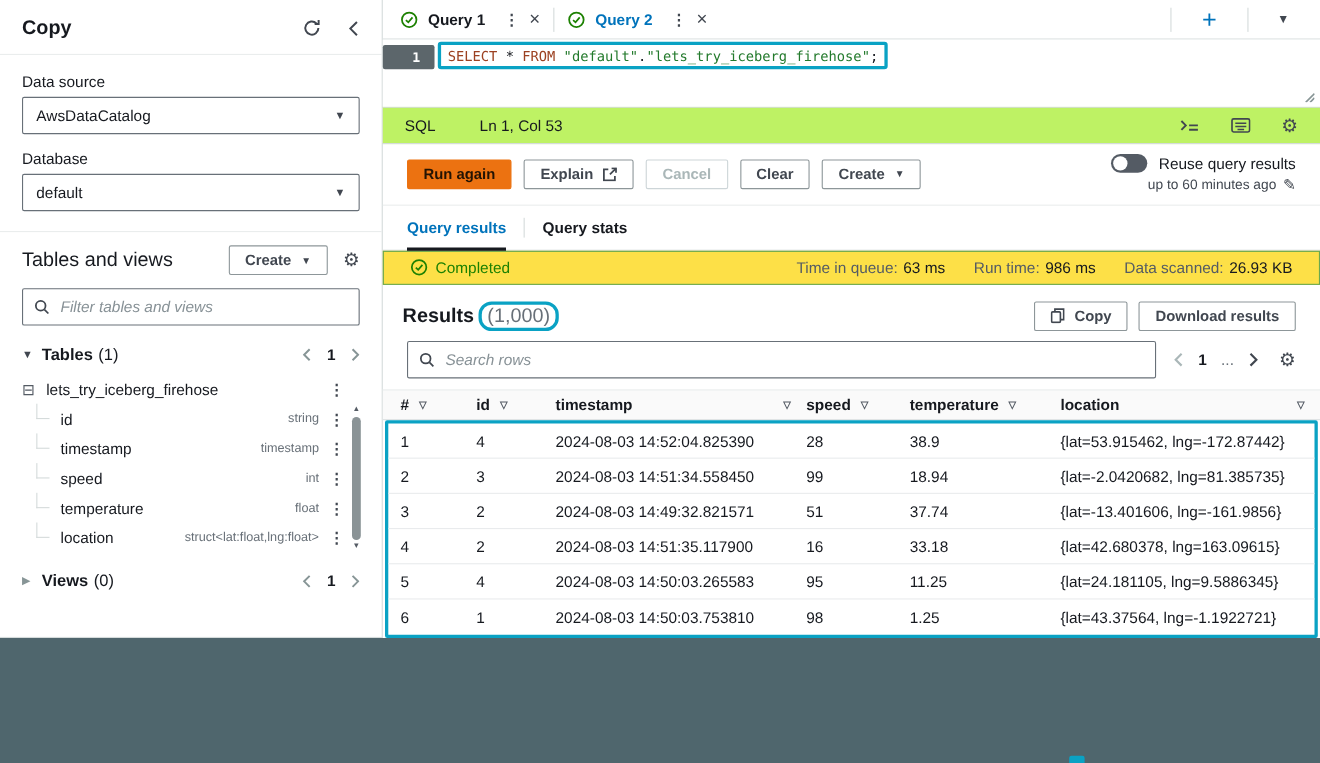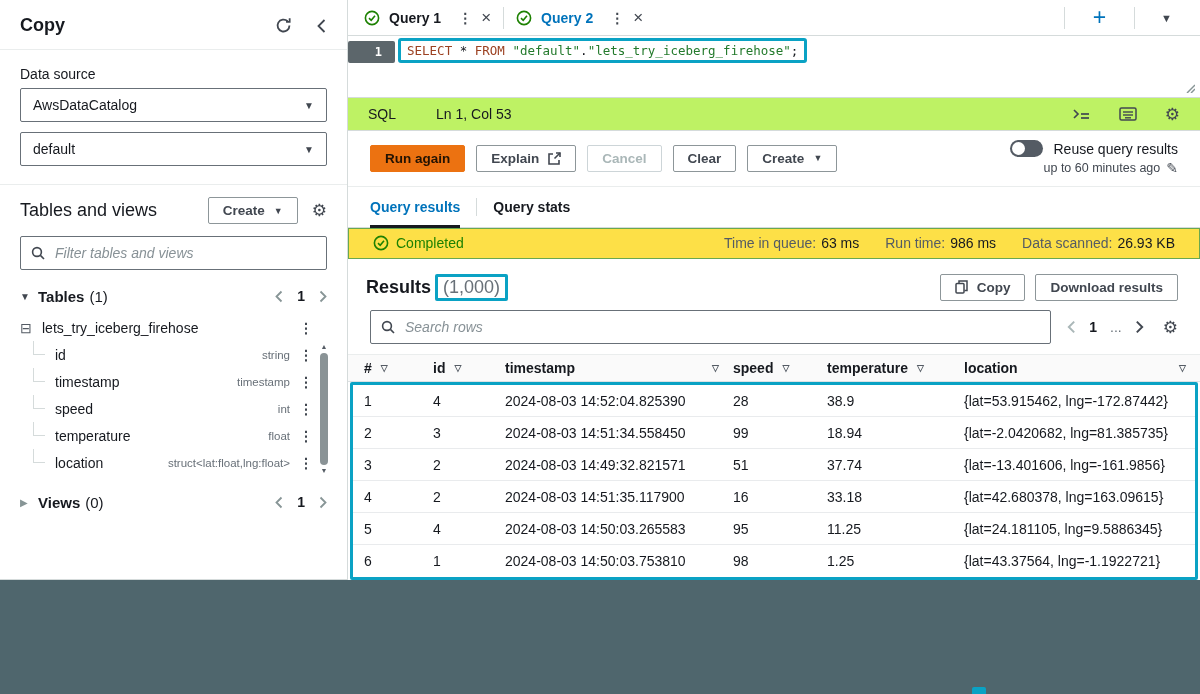--- a/index.html
+++ b/index.html
@@ -97,21 +97,21 @@
   .rtabs .vdiv{align-self:center;height:18px;margin:0 16px;}
 
   .banner{height:31px;background:#fde047;border:1px solid #6aa84f;display:flex;align-items:center;padding:0 24px;box-sizing:border-box;}
   .banner .status{display:flex;align-items:center;gap:7px;color:#1d8102;font-size:14px;}
   .banner .stats{margin-left:auto;display:flex;gap:26px;font-size:14px;}
   .stat .lbl{color:#545b64;}
   .stat .val{color:#16191f;margin-left:5px;}
 
   .results-head{margin:12px 22px 0 18px;display:flex;align-items:center;height:34px;}
   .results-title{font-size:18px;font-weight:700;}
-  .count-box{border:3px solid #0aa2c4;border-radius:2px;padding:0 5px;margin-left:4px;color:#687078;font-size:18px;}
+  .count-box{border:3px solid #0aa2c4;border-radius:12px;padding:0 5px;margin-left:4px;color:#687078;font-size:18px;}
   .results-head .btns{margin-left:auto;display:flex;gap:10px;}
 
   .search-row{margin:6px 22px 0 22px;display:flex;align-items:center;gap:16px;}
   .search-row .input-box{flex:1;}
   .pager{display:flex;align-items:center;gap:13px;}
   .pager .dots{color:#687078;font-size:14px;}
   .pager .gear{margin-left:6px;}
   .chev.disabled svg polyline{stroke:#aab7b8;}
 
   .rtable{margin-top:10px;}
@@ -149,20 +149,21 @@
             </svg>
         </button>
       </span>
     </div>
     <div class="sb-body">
       <div class="field-label">Data source</div>
       <div class="select">
         <span>AwsDataCatalog</span>
         <span class="caret">▼</span>
       </div>
+      <div class="field-label">Database</div>
       <div class="select">
         <span>default</span>
         <span class="caret">▼</span>
       </div>
       <div class="sb-divider"></div>
       <div class="tv-header">
         <span class="tv-title">Tables and views</span>
         <button class="btn">
           <span>Create</span>
             <span class="caret">▼</span>

